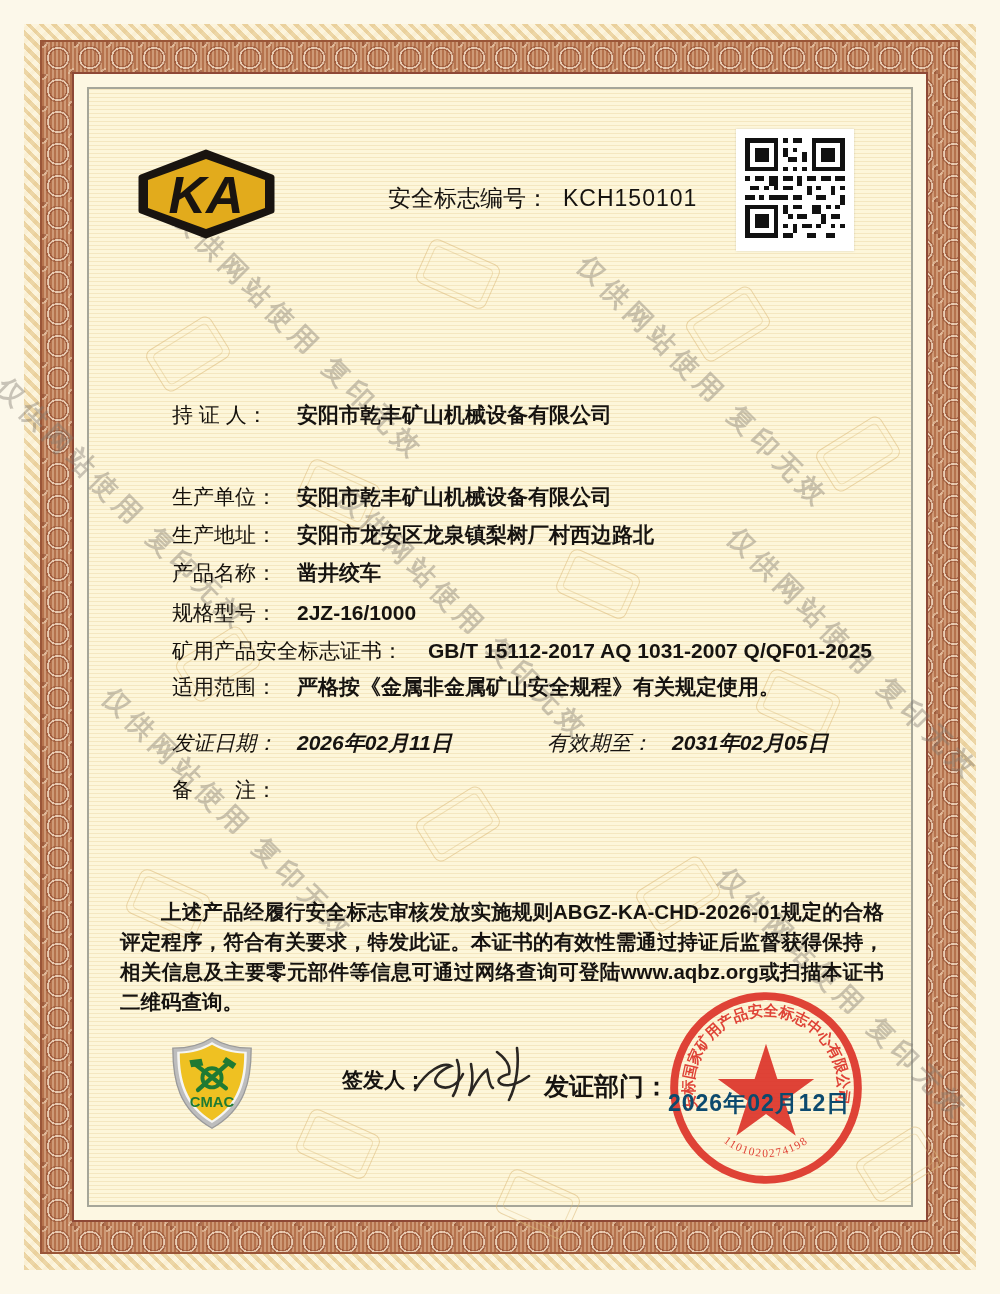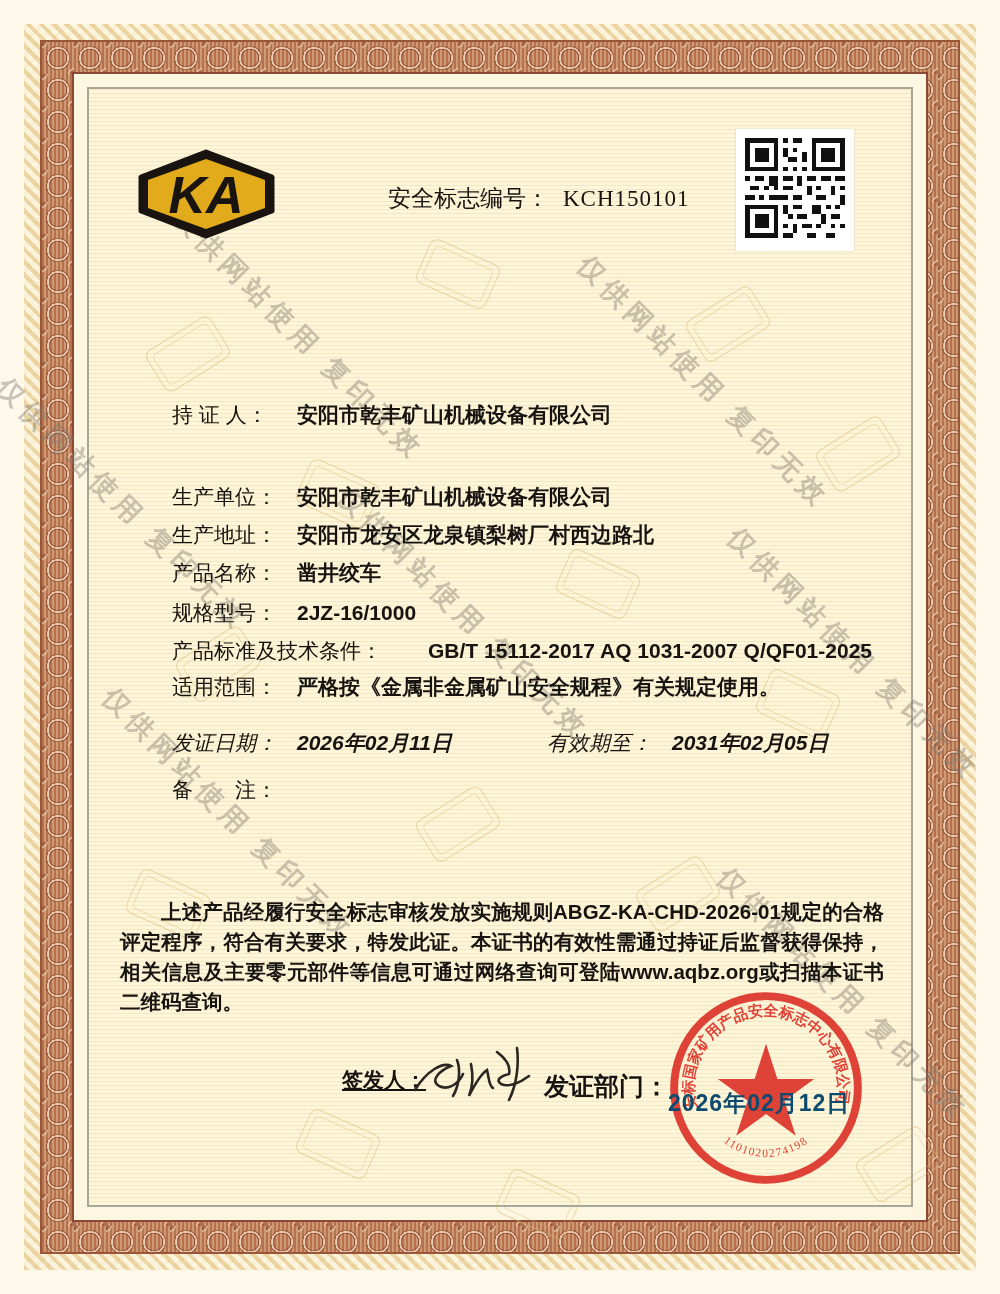--- a/index.html
+++ b/index.html
@@ -26,42 +26,42 @@
   .tile{position:absolute;z-index:4;width:74px;height:46px;border:1px solid rgba(218,184,118,.55);
         border-radius:8px;transform:rotate(-32deg);}
   .tile::after{content:"";position:absolute;inset:5px;border:1px solid rgba(218,184,118,.4);border-radius:5px;}
   .tile.alt{transform:rotate(24deg);}
   
   .wm{position:absolute;z-index:5;transform:rotate(45deg);transform-origin:left top;
       font-size:27px;font-weight:bold;letter-spacing:6px;white-space:nowrap;
       color:rgba(128,122,112,.42);}
   
   .ka-badge{position:absolute;left:138px;top:146px;z-index:6;}
-  .serial{position:absolute;left:388px;top:183px;z-index:6;font-family:Liberation Serif, serif;font-size:23px;}
+  .serial{position:absolute;left:388px;top:183px;z-index:6;font-family:Liberation Sans, sans-serif;font-size:23px;}
   .serial .val{margin-left:14px;letter-spacing:1px;}
   .qr{position:absolute;left:736px;top:129px;z-index:6;background:#fff;padding:9px;box-shadow:0 0 2px rgba(0,0,0,.15);}
   
   .title{position:absolute;left:0;right:0;top:286px;z-index:6;text-align:center;
          font-size:47px;font-weight:900;letter-spacing:4px;font-family:"Liberation Serif", serif;}
   
   .row{position:absolute;left:140px;right:110px;z-index:6;font-size:21px;line-height:30px;white-space:nowrap;margin-left:32px;}
   .flabel{display:inline-block;width:125px;color:#15110c;}
   .flabel.wide{width:256px;}
   .fvalue{font-weight:bold;}
   .kai{font-family:"Liberation Serif", serif;}
   .dates .flabel{width:125px;}
   .dates .dv1{display:inline-block;width:250px;font-weight:bold;}
   .dates .dl2{display:inline-block;width:125px;}
   .dates .dv2{font-weight:bold;}
   
   .statement{position:absolute;left:120px;width:764px;top:897px;z-index:6;
              font-size:20.5px;line-height:30px;font-weight:bold;text-align:justify;text-indent:2em;}
   
   .cmac{position:absolute;left:168px;top:1036px;z-index:6;}
-  .signer{position:absolute;left:342px;top:1066px;z-index:6;font-size:21px;font-weight:bold;text-decoration:underline;}
+  .signer{position:absolute;left:342px;top:1066px;z-index:6;font-size:21px;font-weight:bold;}
   .sig{position:absolute;left:405px;top:1036px;z-index:7;}
   .issuer{position:absolute;left:544px;top:1070px;z-index:6;font-size:25px;font-weight:bold;}
   .stamp{position:absolute;left:660px;top:982px;z-index:8;opacity:.92;}
   .stamp-date{position:absolute;left:668px;top:1088px;z-index:9;font-size:23px;font-weight:bold;color:#0c4a6e;letter-spacing:1px;}
 </style>
 </head>
 <body>
 
 <div class="page">
 
@@ -130,31 +130,46 @@
       </g>
     </svg>
   </div>
 
 
   <div class="row" style="top:400px;"><span class="flabel">持 证 人：</span><span class="fvalue kai">安阳市乾丰矿山机械设备有限公司</span></div>
   <div class="row" style="top:482px;"><span class="flabel">生产单位：</span><span class="fvalue kai">安阳市乾丰矿山机械设备有限公司</span></div>
   <div class="row" style="top:520px;"><span class="flabel">生产地址：</span><span class="fvalue kai">安阳市龙安区龙泉镇梨树厂村西边路北</span></div>
   <div class="row" style="top:558px;"><span class="flabel">产品名称：</span><span class="fvalue kai">凿井绞车</span></div>
   <div class="row" style="top:598px;"><span class="flabel">规格型号：</span><span class="fvalue">2JZ-16/1000</span></div>
-  <div class="row" style="top:636px;"><span class="flabel wide">产品标准及技术条件：</span><span class="fvalue">GB/T 15112-2017 AQ 1031-2007 Q/QF01-2025</span></div>
+  <div class="row" style="top:636px;"><span class="flabel wide">矿用产品安全标志证书：</span><span class="fvalue">GB/T 15112-2017 AQ 1031-2007 Q/QF01-2025</span></div>
   <div class="row" style="top:672px;"><span class="flabel">适用范围：</span><span class="fvalue kai">严格按《金属非金属矿山安全规程》有关规定使用。</span></div>
 
   <div class="row dates" style="top:728px;font-style:italic;">
     <span class="flabel">发证日期：</span><span class="dv1">2026年02月11日</span><span class="dl2">有效期至：</span><span class="dv2">2031年02月05日</span>
   </div>
 
   <div class="row" style="top:775px;"><span class="flabel">备　　注：</span></div>
 
   <div class="statement">上述产品经履行安全标志审核发放实施规则ABGZ-KA-CHD-2026-01规定的合格评定程序，符合有关要求，特发此证。本证书的有效性需通过持证后监督获得保持，相关信息及主要零元部件等信息可通过网络查询可登陆www.aqbz.org或扫描本证书二维码查询。</div>
 
+  <div class="cmac">
+    <svg width="88" height="94" viewBox="0 0 100 108">
+      <path d="M50 2 C62 10 78 14 95 14 C95 52 88 84 50 106 C12 84 5 52 5 14 C22 14 38 10 50 2 Z" fill="#bdbdbd" stroke="#9a9a9a" stroke-width="1.5"></path>
+      <path d="M50 7 C61 14 75 18 90 18 C90 51 83 80 50 100 C17 80 10 51 10 18 C25 18 39 14 50 7 Z" fill="#f5f5f2"></path>
+      <path d="M50 10 C60 16 73 20 87 20 C87 50 80 78 50 97 C20 78 13 50 13 20 C27 20 40 16 50 10 Z" fill="#efc122"></path>
+      <g stroke="#1f7a33" stroke-width="5" stroke-linecap="round">
+        <line x1="30" y1="32" x2="66" y2="60"></line>
+        <line x1="70" y1="30" x2="34" y2="62"></line>
+      </g>
+      <path d="M66 24 L78 32 L74 38 L62 30 Z" fill="#1f7a33"></path>
+      <path d="M24 28 L38 26 L40 34 L26 36 Z" fill="#1f7a33"></path>
+      <circle cx="50" cy="48" r="11" fill="none" stroke="#1f7a33" stroke-width="4.5"></circle>
+      <text x="50" y="82" text-anchor="middle" font-family="Liberation Sans, sans-serif" font-size="17" font-weight="900" fill="#1f7a33">CMAC</text>
+    </svg>
+  </div>
 
   <div class="signer">签发人：</div>
   <div class="sig">
     <svg width="135" height="78" viewBox="0 0 135 78">
       <g fill="none" stroke="#2a2622" stroke-width="2.6" stroke-linecap="round">
         <path d="M10 54 C22 34 38 26 46 30 C36 34 24 44 34 50 C44 55 54 47 58 38"></path>
         <path d="M52 24 C56 34 54 50 48 60"></path>
         <path d="M66 28 C68 38 68 50 64 60 C70 48 76 38 82 34 C84 42 84 50 88 52"></path>
         <path d="M92 16 C100 22 106 30 104 38 C96 40 90 44 96 48 C104 52 116 46 124 40"></path>
         <path d="M112 12 C114 28 112 48 104 64"></path>

